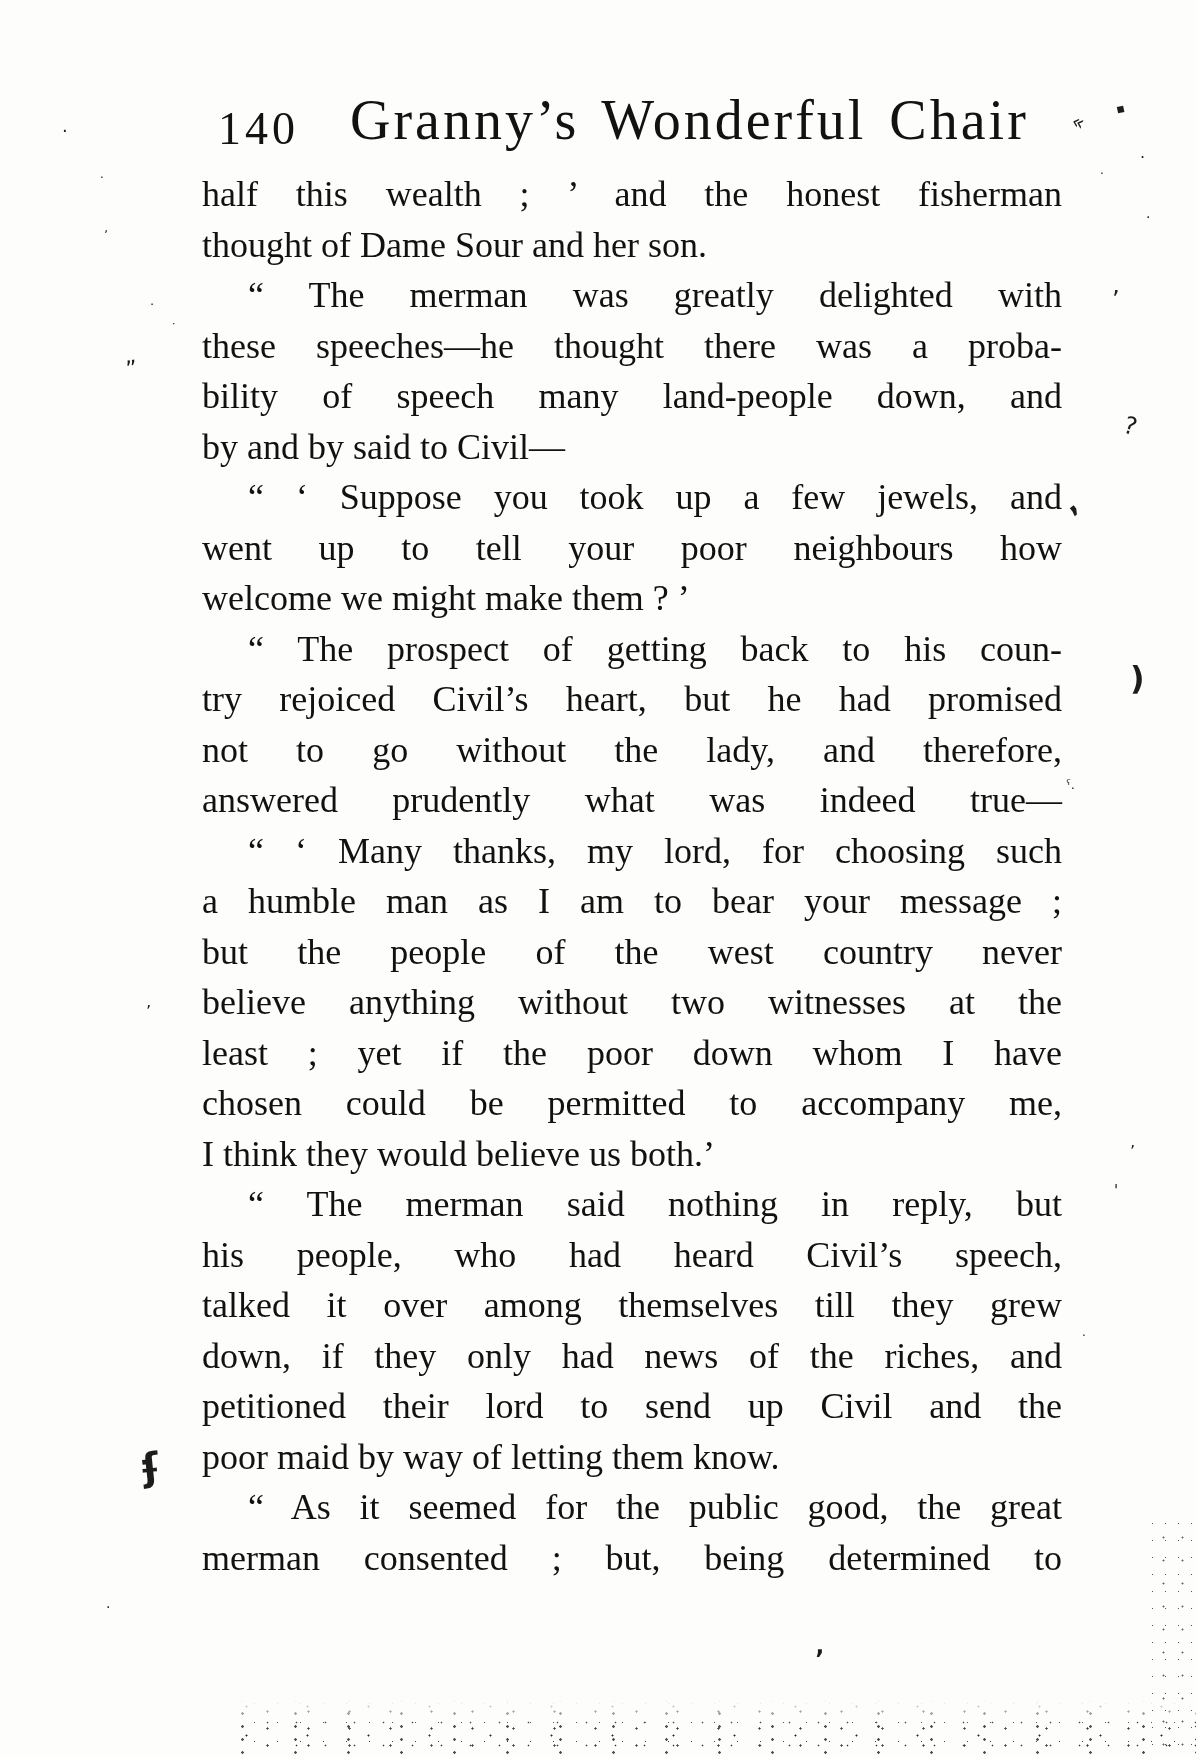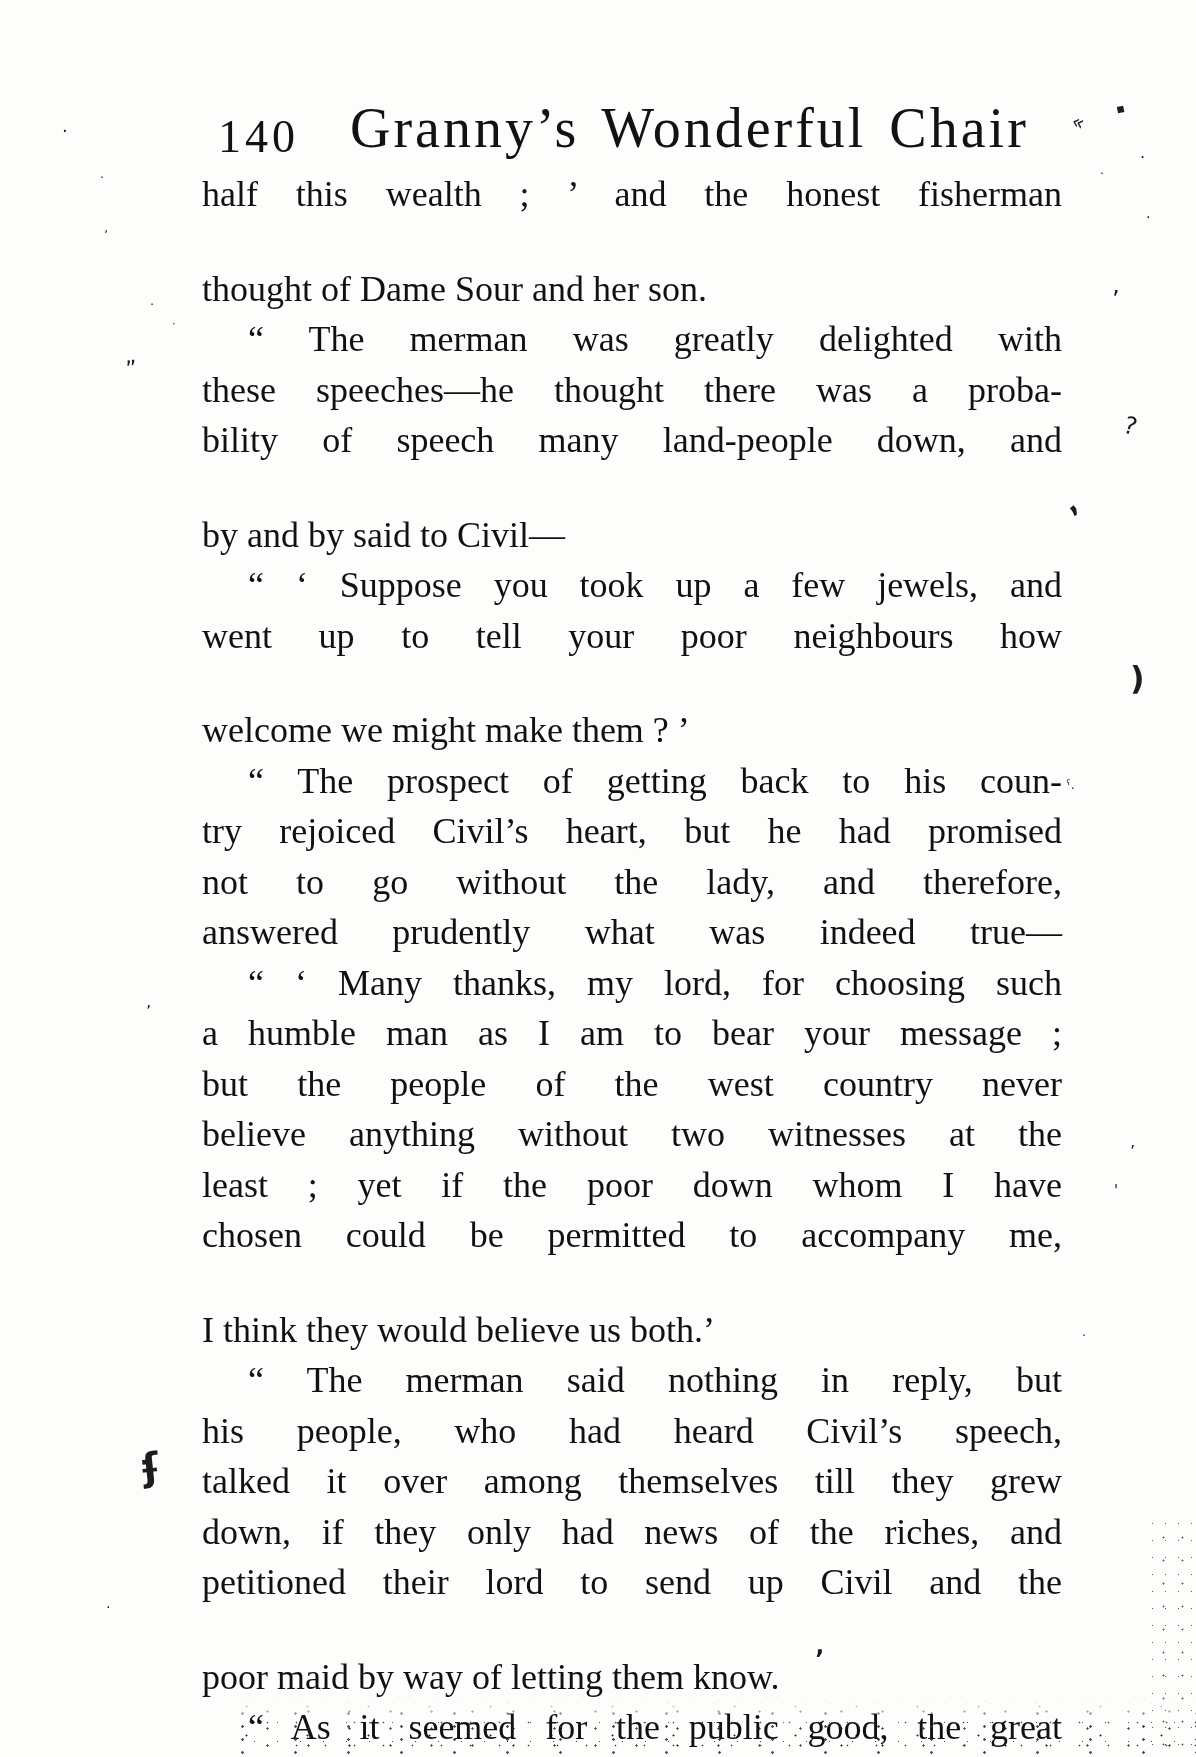--- a/index.html
+++ b/index.html
@@ -9,21 +9,21 @@
     height: 1757px;
     margin: 0 auto;
     background: #fdfdfc;
     overflow: hidden;
     color: #101010;
     font-family: "Liberation Serif", "DejaVu Serif", serif;
     -webkit-font-smoothing: antialiased;
   }
 
   
-  .running-head { position: absolute; left: 0; top: 8px; width: 100%; height: 170px; }
+  .running-head { position: absolute; left: 0; top: 0; width: 100%; height: 170px; }
   .folio {
     position: absolute; left: 218px; top: 106px;
     font-size: 46px; line-height: 1; letter-spacing: 4px;
     color: #121212;
   }
   .running-title {
     position: absolute; left: 350px; top: 92px;
     font-size: 56px; line-height: 1;
     letter-spacing: 3px; word-spacing: 6px;
     color: #121212;
@@ -42,21 +42,21 @@
   .para { margin: 0; padding: 0; }
   .line {
     height: 50.5px;
     text-align: justify;
     text-align-last: justify;
     text-justify: inter-word;
     overflow: visible;
     white-space: normal;
   }
   .line.indent { text-indent: 46px; }
-  .line.short { text-align-last: left; margin-top: 44px; }
+  .line.short { text-align-last: left; }
 
   
   .artifact-layer { position: absolute; left: 0; top: 0; width: 100%; height: 100%; pointer-events: none; }
   .speck {
     position: absolute;
     color: #1c1c1c;
     font-family: "DejaVu Sans", "Liberation Serif", sans-serif;
     line-height: 1;
     transform-origin: center;
   }

